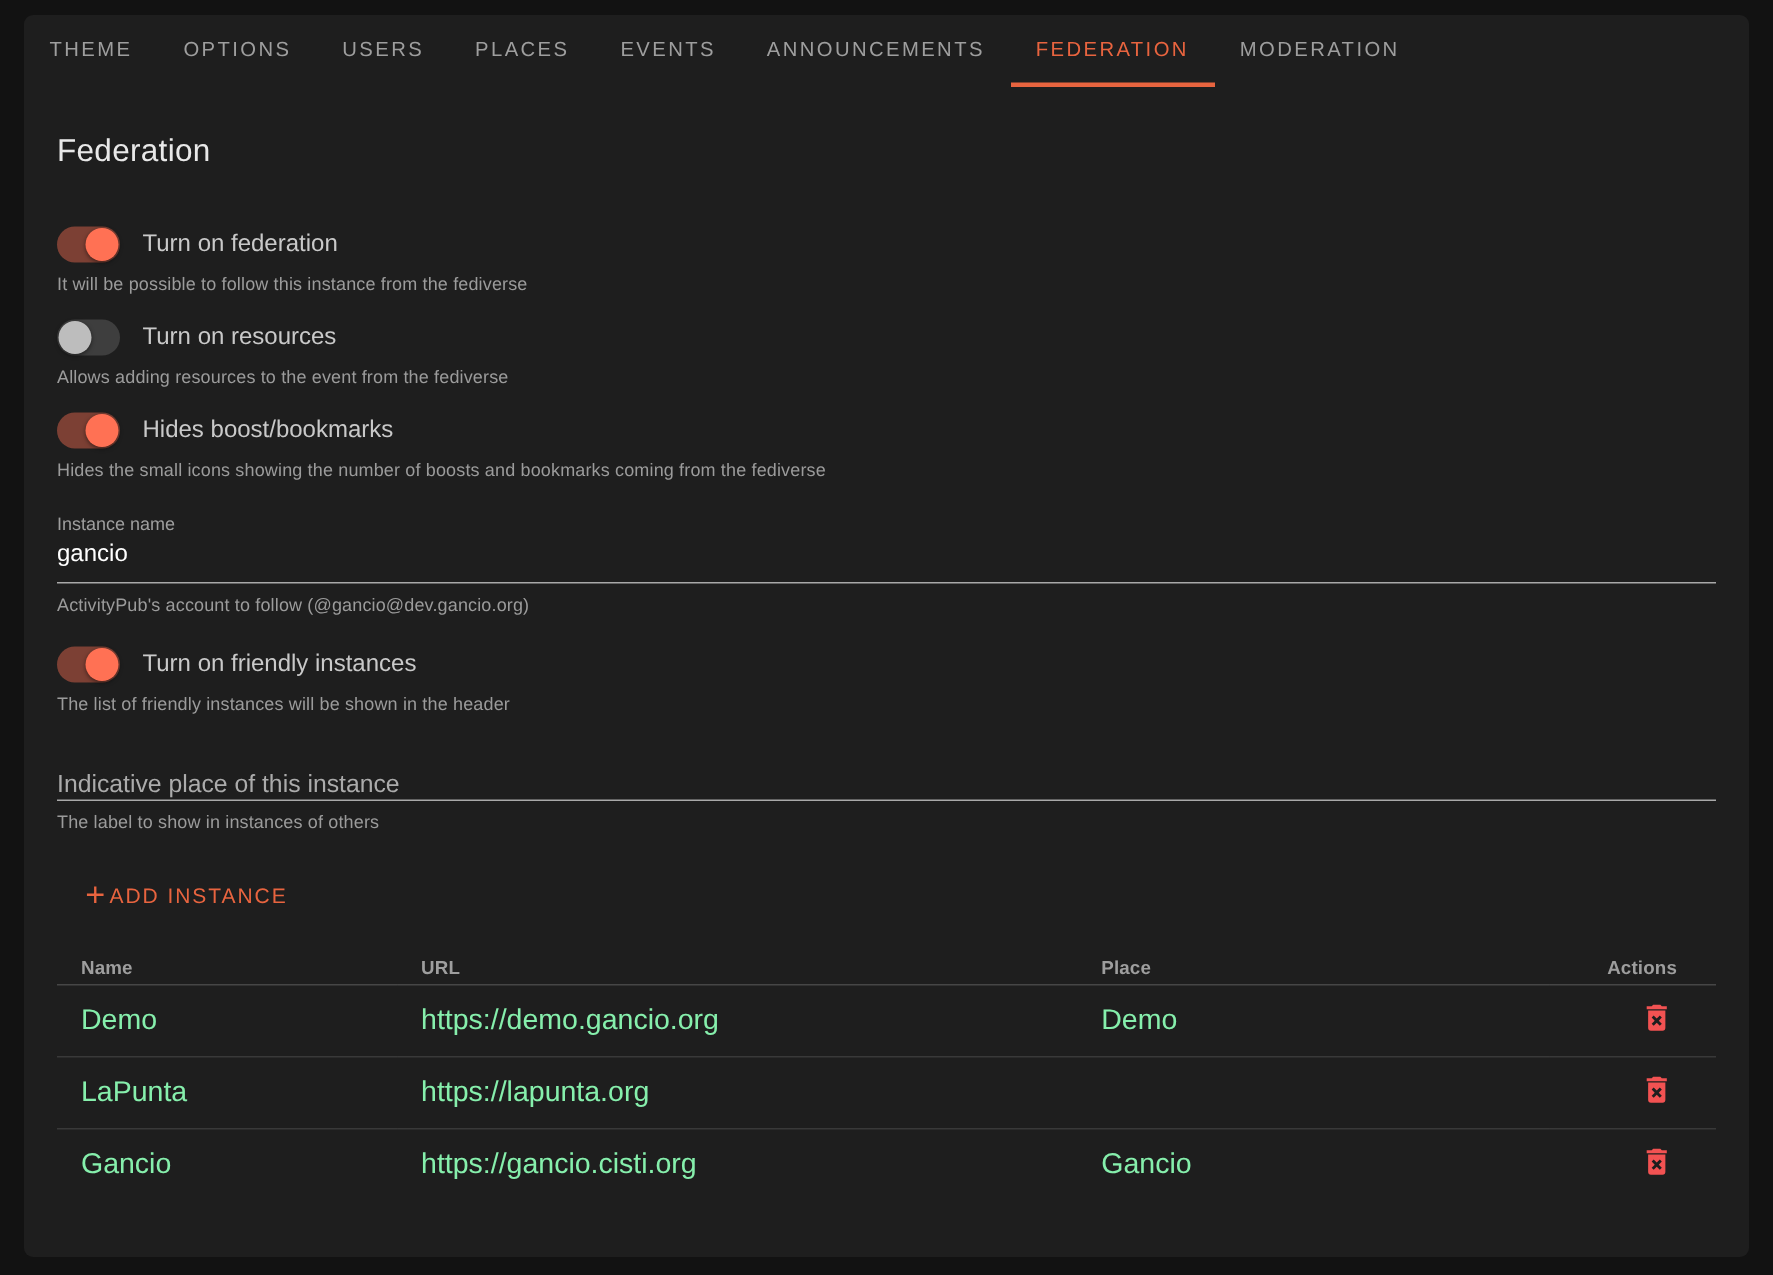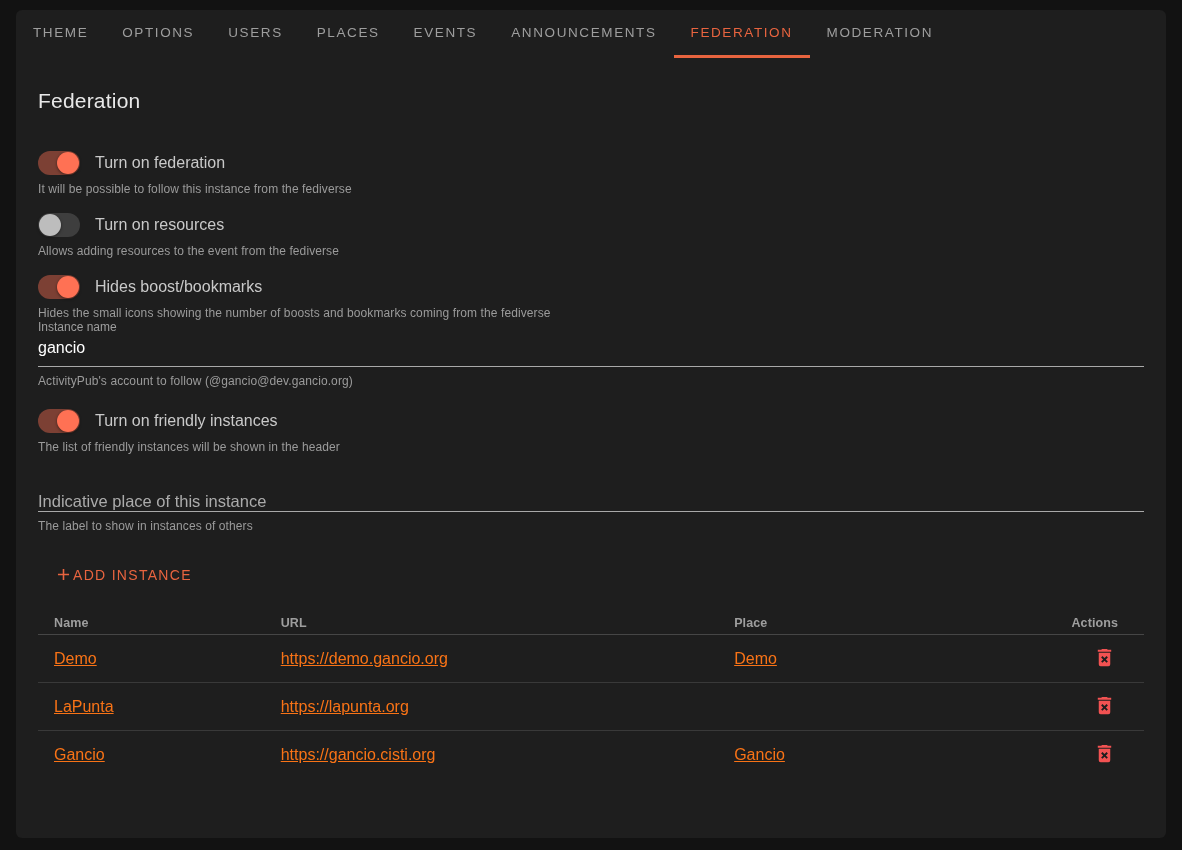--- a/index.html
+++ b/index.html
@@ -80,21 +80,21 @@
     color: #c9c9c9;
   }
   .hint {
     margin-top: 7px;
     font-size: 12px;
     color: #9b9b9b;
     letter-spacing: .1px;
   }
 
   
-  .field { }
+  .field { margin-top: 22px; }
   .field-label { font-size: 12px; color: #9e9e9e; }
   .text-input {
     display: block;
     width: 100%;
     background: transparent;
     border: none;
     border-bottom: 1px solid rgba(255,255,255,.62);
     outline: none;
     color: #ffffff;
     font-family: "Liberation Sans", "DejaVu Sans", sans-serif;
@@ -133,26 +133,25 @@
   .instances th {
     text-align: left;
     font-size: 12.5px;
     font-weight: 700;
     color: #9e9e9e;
     padding: 14px 16px 4px;
     border-bottom: 1px solid rgba(255,255,255,.18);
     letter-spacing: .1px;
   }
   .instances td {
-    font-size: 16px;
-    color: #f97316;
+    font-size: 19px;
+    color: #86efac;
     padding: 0 16px;
     height: 48px;
     border-bottom: 1px solid rgba(255,255,255,.12);
-    text-decoration: underline;
   }
   .instances tr:last-child td { border-bottom: none; }
   .col-name   { width: 20.5%; }
   .col-url    { width: 41%; }
   .col-place  { width: 28.5%; }
   .col-actions{ width: 10%; }
   .instances th.actions, .instances td.actions { text-align: right; padding-right: 26px; }
   .icon-btn {
     background: transparent;
     border: none;

